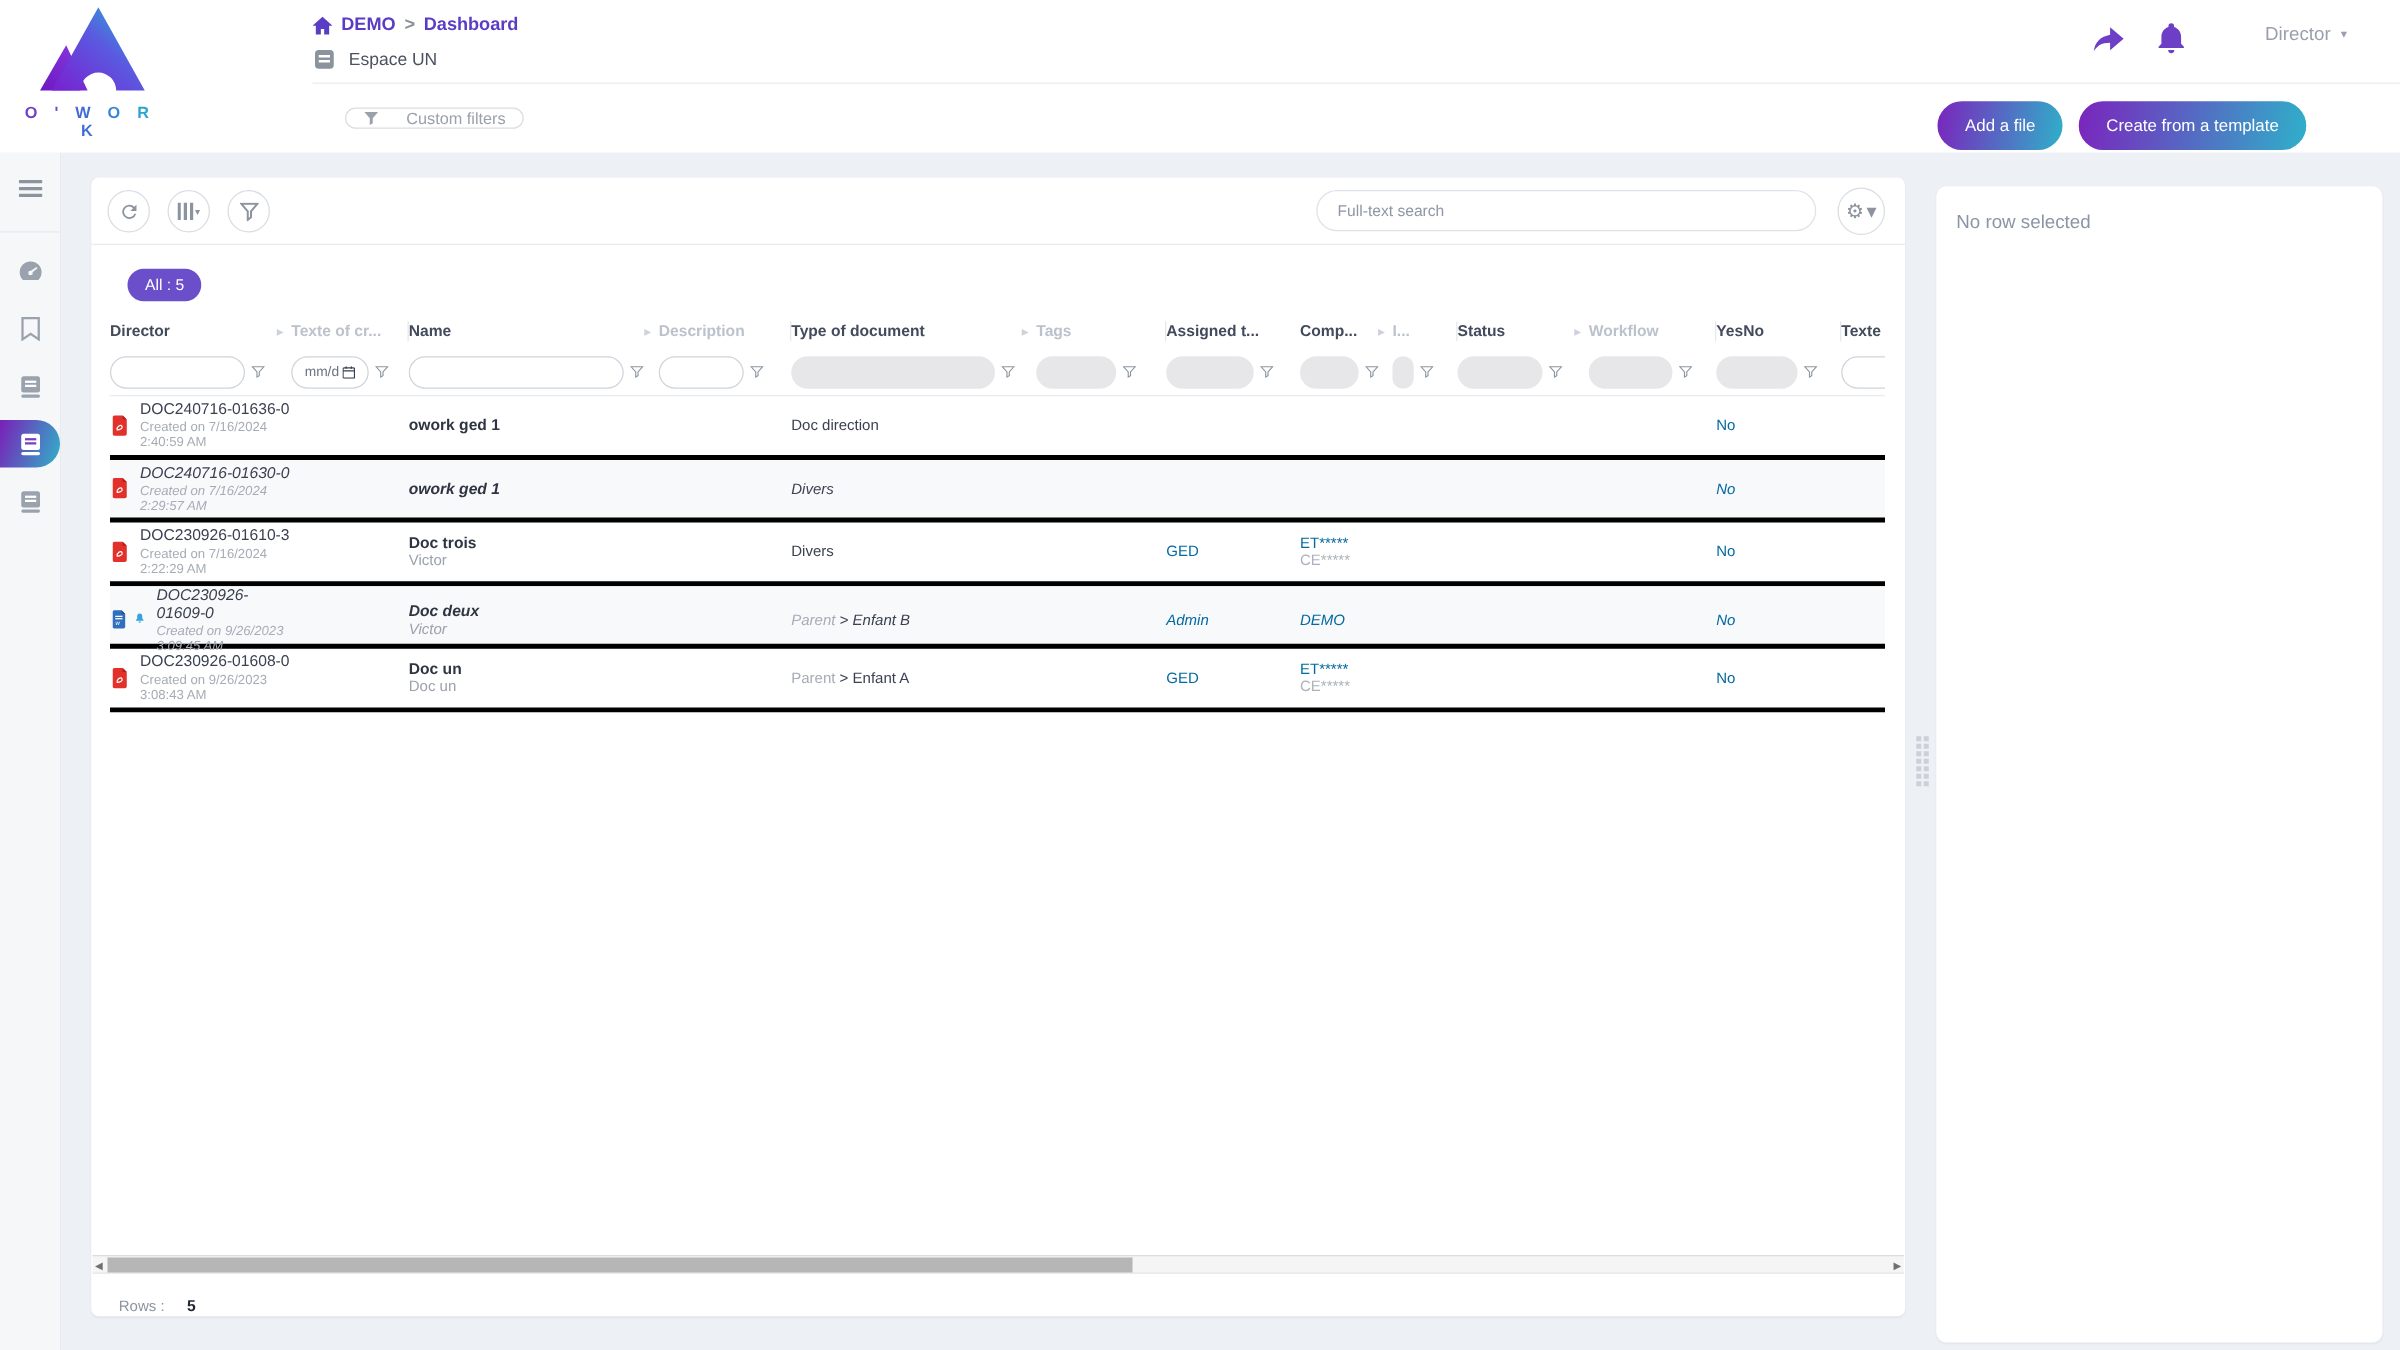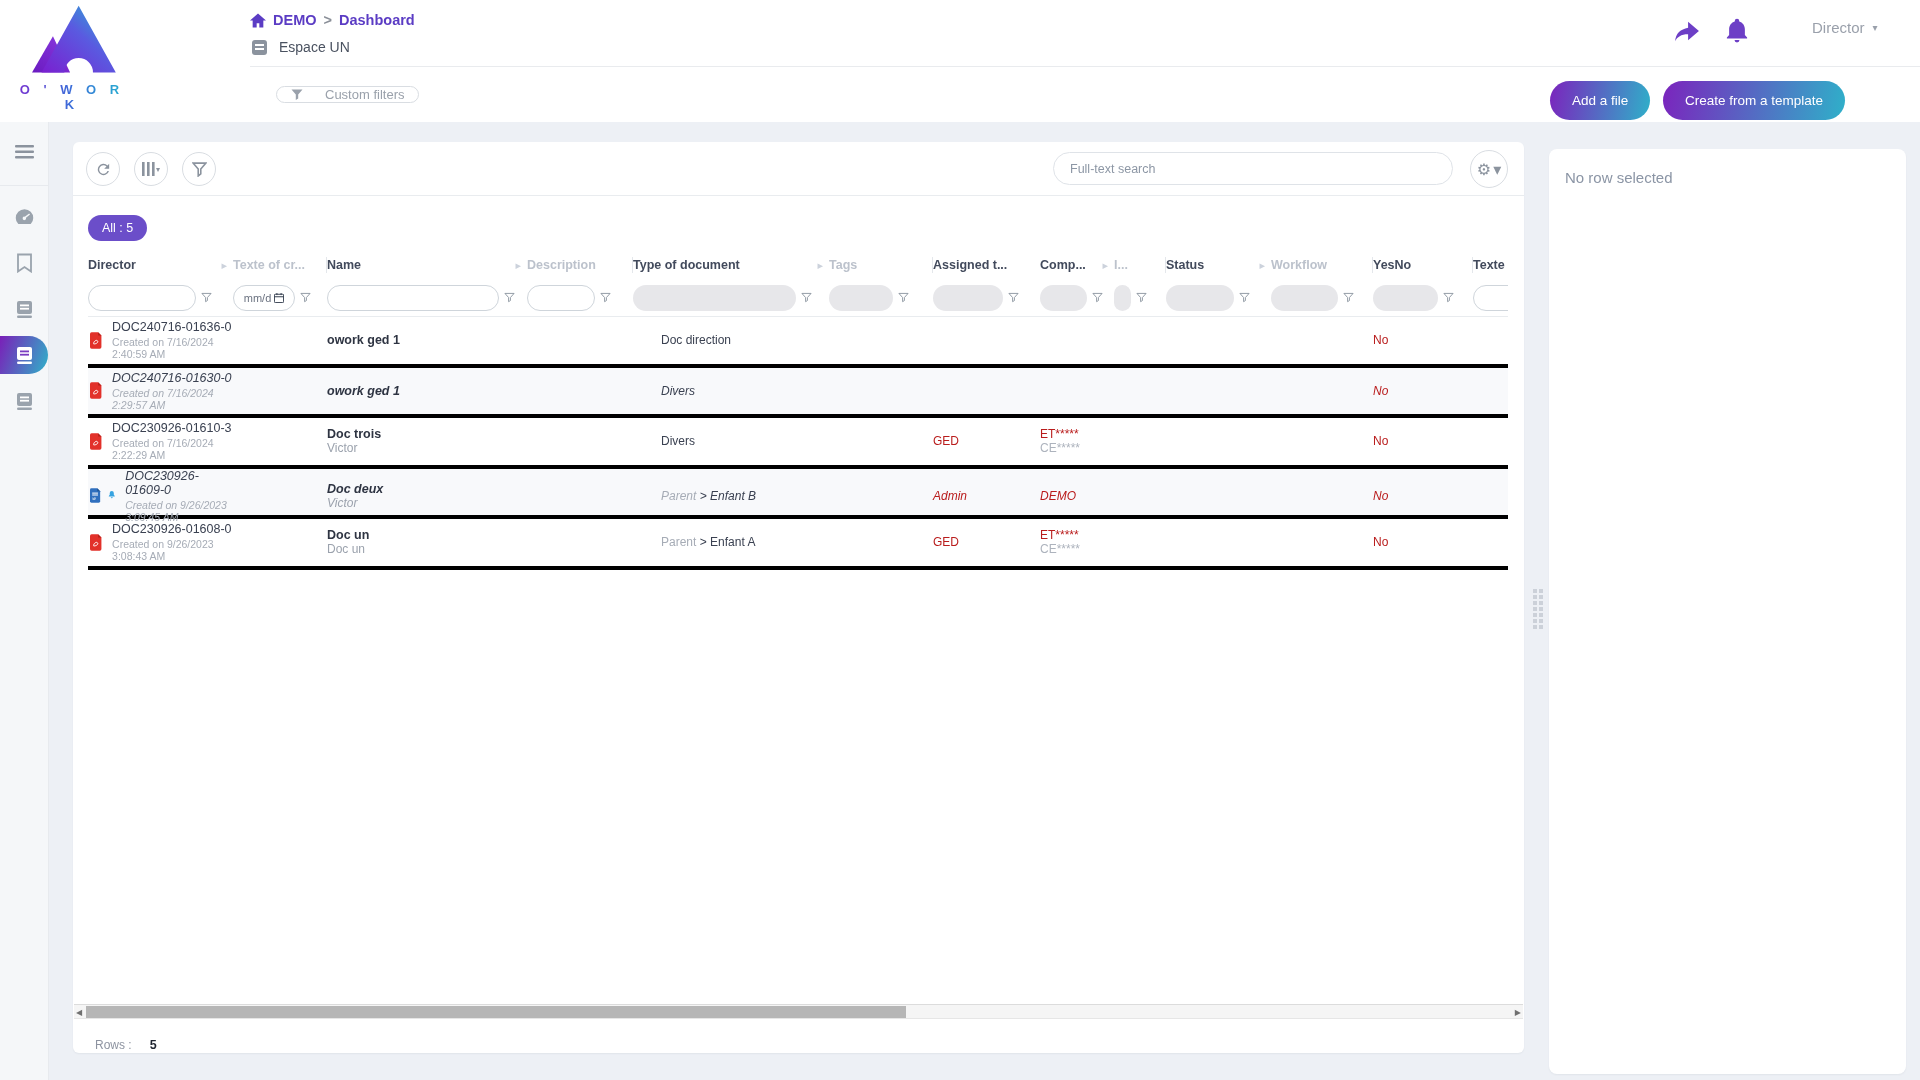--- a/index.html
+++ b/index.html
@@ -39,21 +39,21 @@
   
   .card { position:absolute; left:73px; top:142px; width:1451px; height:911px; background:#ffffff; border-radius:6px; box-shadow:0 1px 2px rgba(40,50,70,.06); }
   .card-toolbar { position:relative; height:54px; border-bottom:1px solid #e9ecef; }
   .round-btn { position:absolute; top:10px; width:34px; height:34px; border-radius:50%; background:#fff; border:1px solid #d9dde2; display:flex; align-items:center; justify-content:center; cursor:pointer; color:#8b939e; }
   .round-btn .mini-caret { font-size:8px; margin-left:1px; color:#8b939e; }
   .fulltext { position:absolute; left:980px; top:10px; width:400px; height:33px; border:1px solid #dfe3e8; border-radius:17px; display:flex; align-items:center; padding:0 16px; background:#fff; }
   .fulltext input { flex:1; border:none; outline:none; font-size:12.5px; font-family:inherit; color:#4a5260; background:transparent; }
   .fulltext input::placeholder { color:#8d97a5; }
   .gear-btn { position:absolute; right:16px; top:8px; width:38px; height:38px; border-radius:50%; border:1px solid #d9dde2; background:#fff; display:flex; align-items:center; justify-content:center; gap:2px; cursor:pointer; color:#8b939e; font-size:16px; }
 
-  .badge-row { padding:19px 0 10px 15px; }
+  .badge-row { padding:19px 0 10px 29px; }
   .badge { display:inline-block; background:#6b4ec9; color:#fff; font-size:12.5px; padding:6px 14px; border-radius:14px; }
 
   .grid-wrap { margin-left:15px; width:1420px; overflow:hidden; }
   .tgrid { display:grid; grid-template-columns:145px 94px 200px 106px 196px 104px 107px 74px 52px 105px 102px 100px 120px; width:1505px; align-items:center; }
   .hrow { height:28px; }
   .hc { font-size:12.5px; font-weight:bold; color:#424a5c; display:flex; align-items:center; justify-content:space-between; padding-right:6px; height:16px; }
   .hc.muted { color:#bcc2cc; }
   .hc.sep { border-right:1px solid #e4e7eb; }
   .col-arrow { color:#ccd2dc; font-size:11px; }
 
@@ -65,22 +65,22 @@
 
   .drow { height:50.5px; border-bottom:4px solid #000000; cursor:pointer; }
   .drow.alt { background:#f8f9fb;font-style:italic; }
   .refcell { display:flex; align-items:center; gap:9px; padding-left:2px; }
   .refmain { font-size:12.5px; color:#3a4151; }
   .refsub { font-size:10.5px; color:#a6acb6; margin-top:2px; }
   .namecell { display:flex; flex-direction:column; justify-content:center; }
   .namemain { font-size:12.5px; font-weight:bold; color:#2e3442; }
   .namesub { font-size:12px; color:#9ba2ad; }
   .typecell { font-size:12px; color:#3a4151; }
-  .type-path { color:#a6acb6;margin-left:28px; }
-  .cell { font-size:12px; color:#b91c1c; }
+  .type-path { color:#a6acb6; }
+  .cell { font-size:12px; color:#0369a1; }
   .compsub { font-size:12px; color:#adb3bd; }
 
   .hscroll { position:absolute; left:1px; right:1px; bottom:34px; height:15px; background:#f5f5f5; border-top:1px solid #dcdcdc; border-bottom:1px solid #e6e6e6; }
   .hthumb { position:absolute; left:12px; top:1px; height:12px; width:820px; background:#b6b6b6; cursor:pointer; }
   .scroll-arrow { position:absolute; top:3px; font-size:8px; color:#707070; cursor:pointer; }
   .card-footer { position:absolute; left:0; right:0; bottom:0; height:16px; display:flex; align-items:center; padding-left:22px; font-size:12px; color:#8d93a0; }
   .rows-count { color:#1f2430; font-weight:bold; margin-left:18px; font-size:12.5px; }
 
   
   .detail-panel { position:absolute; left:1549px; top:149px; width:357px; height:925px; background:#ffffff; border-radius:8px; box-shadow:0 1px 2px rgba(40,50,70,.06); padding:20px 16px; font-size:15px; color:#8b95a5; }

